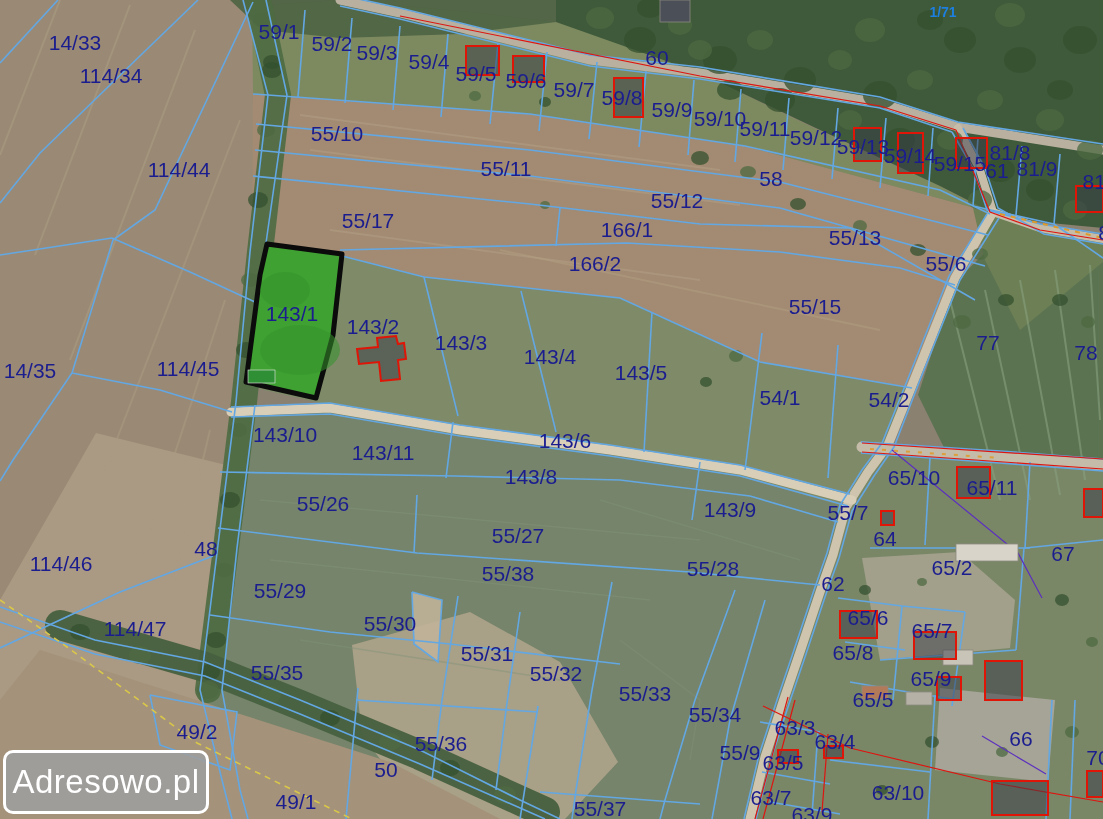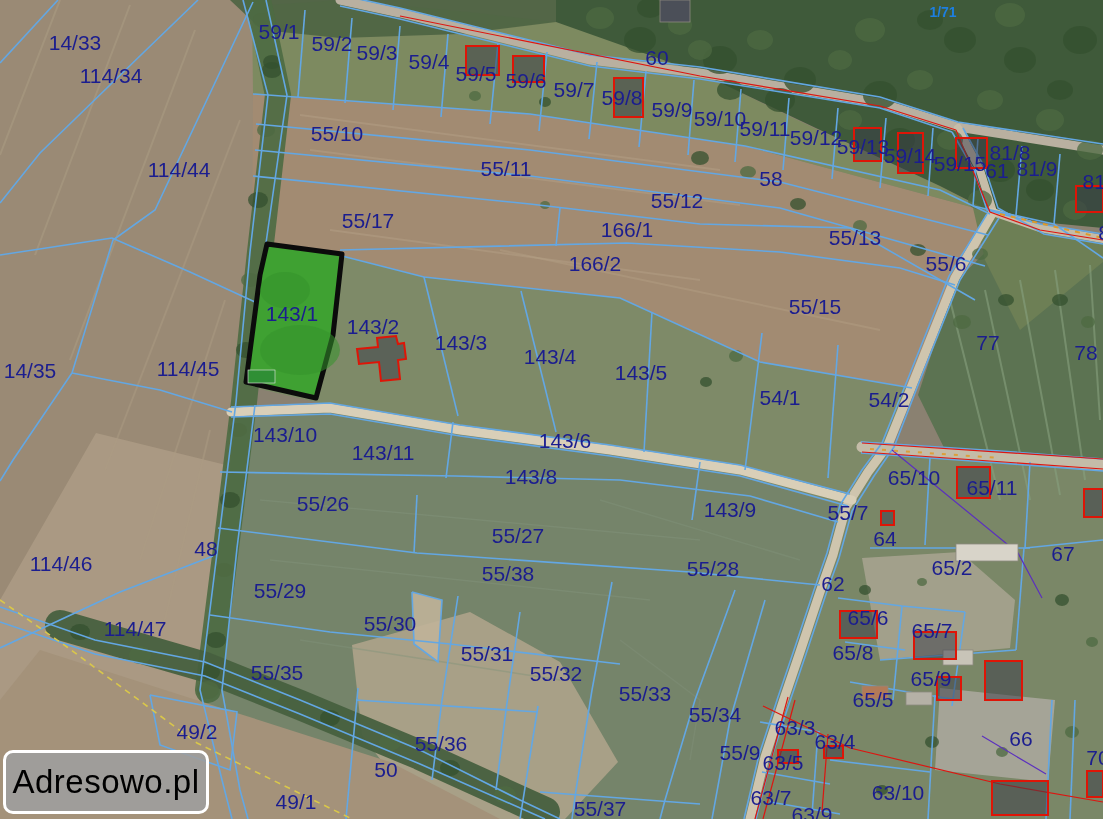--- a/index.html
+++ b/index.html
@@ -3,21 +3,21 @@
 <meta charset="utf-8">
 <style>
   html,body{margin:0;padding:0;background:#222;}
   .map-wrap{position:relative;width:1103px;height:819px;overflow:hidden;
     font-family:"Liberation Sans",sans-serif;background:#8a8171;}
   svg{position:absolute;left:0;top:0;}
   svg text{font-family:"Liberation Sans","DejaVu Sans",sans-serif;dominant-baseline:central;}
   .wm{position:absolute;left:3px;top:750px;width:200px;height:58px;
     background:rgba(158,158,158,.88);border:3px solid #ffffff;border-radius:10px;
     display:flex;align-items:center;justify-content:center;}
-  .wm span{color:#000000;font-size:33px;letter-spacing:.5px;}
+  .wm span{color:#ffffff;font-size:33px;letter-spacing:.5px;}
 </style>
 </head>
 <body>
 
 <div class="map-wrap">
   <svg id="map-svg" width="1103" height="819" viewBox="0 0 1103 819">
       <polygon points="0,0 1103,0 1103,819 0,819" fill="#8a8171" opacity="1"></polygon>
       <polygon points="0,0 248,0 270,95 252,252 236,402 217,548 198,692 215,770 230,819 0,819" fill="#9a8a75" opacity="1"></polygon>
       <polygon points="96,433 226,465 205,690 230,819 0,819 0,600" fill="#b0a089" opacity="0.7"></polygon>
       <polygon points="233,418 320,406 460,431 700,465 846,507 833,553 805,645 786,698 765,758 748,819 232,819 215,770 198,692 217,548 230,470" fill="#75846a" opacity="1"></polygon>

